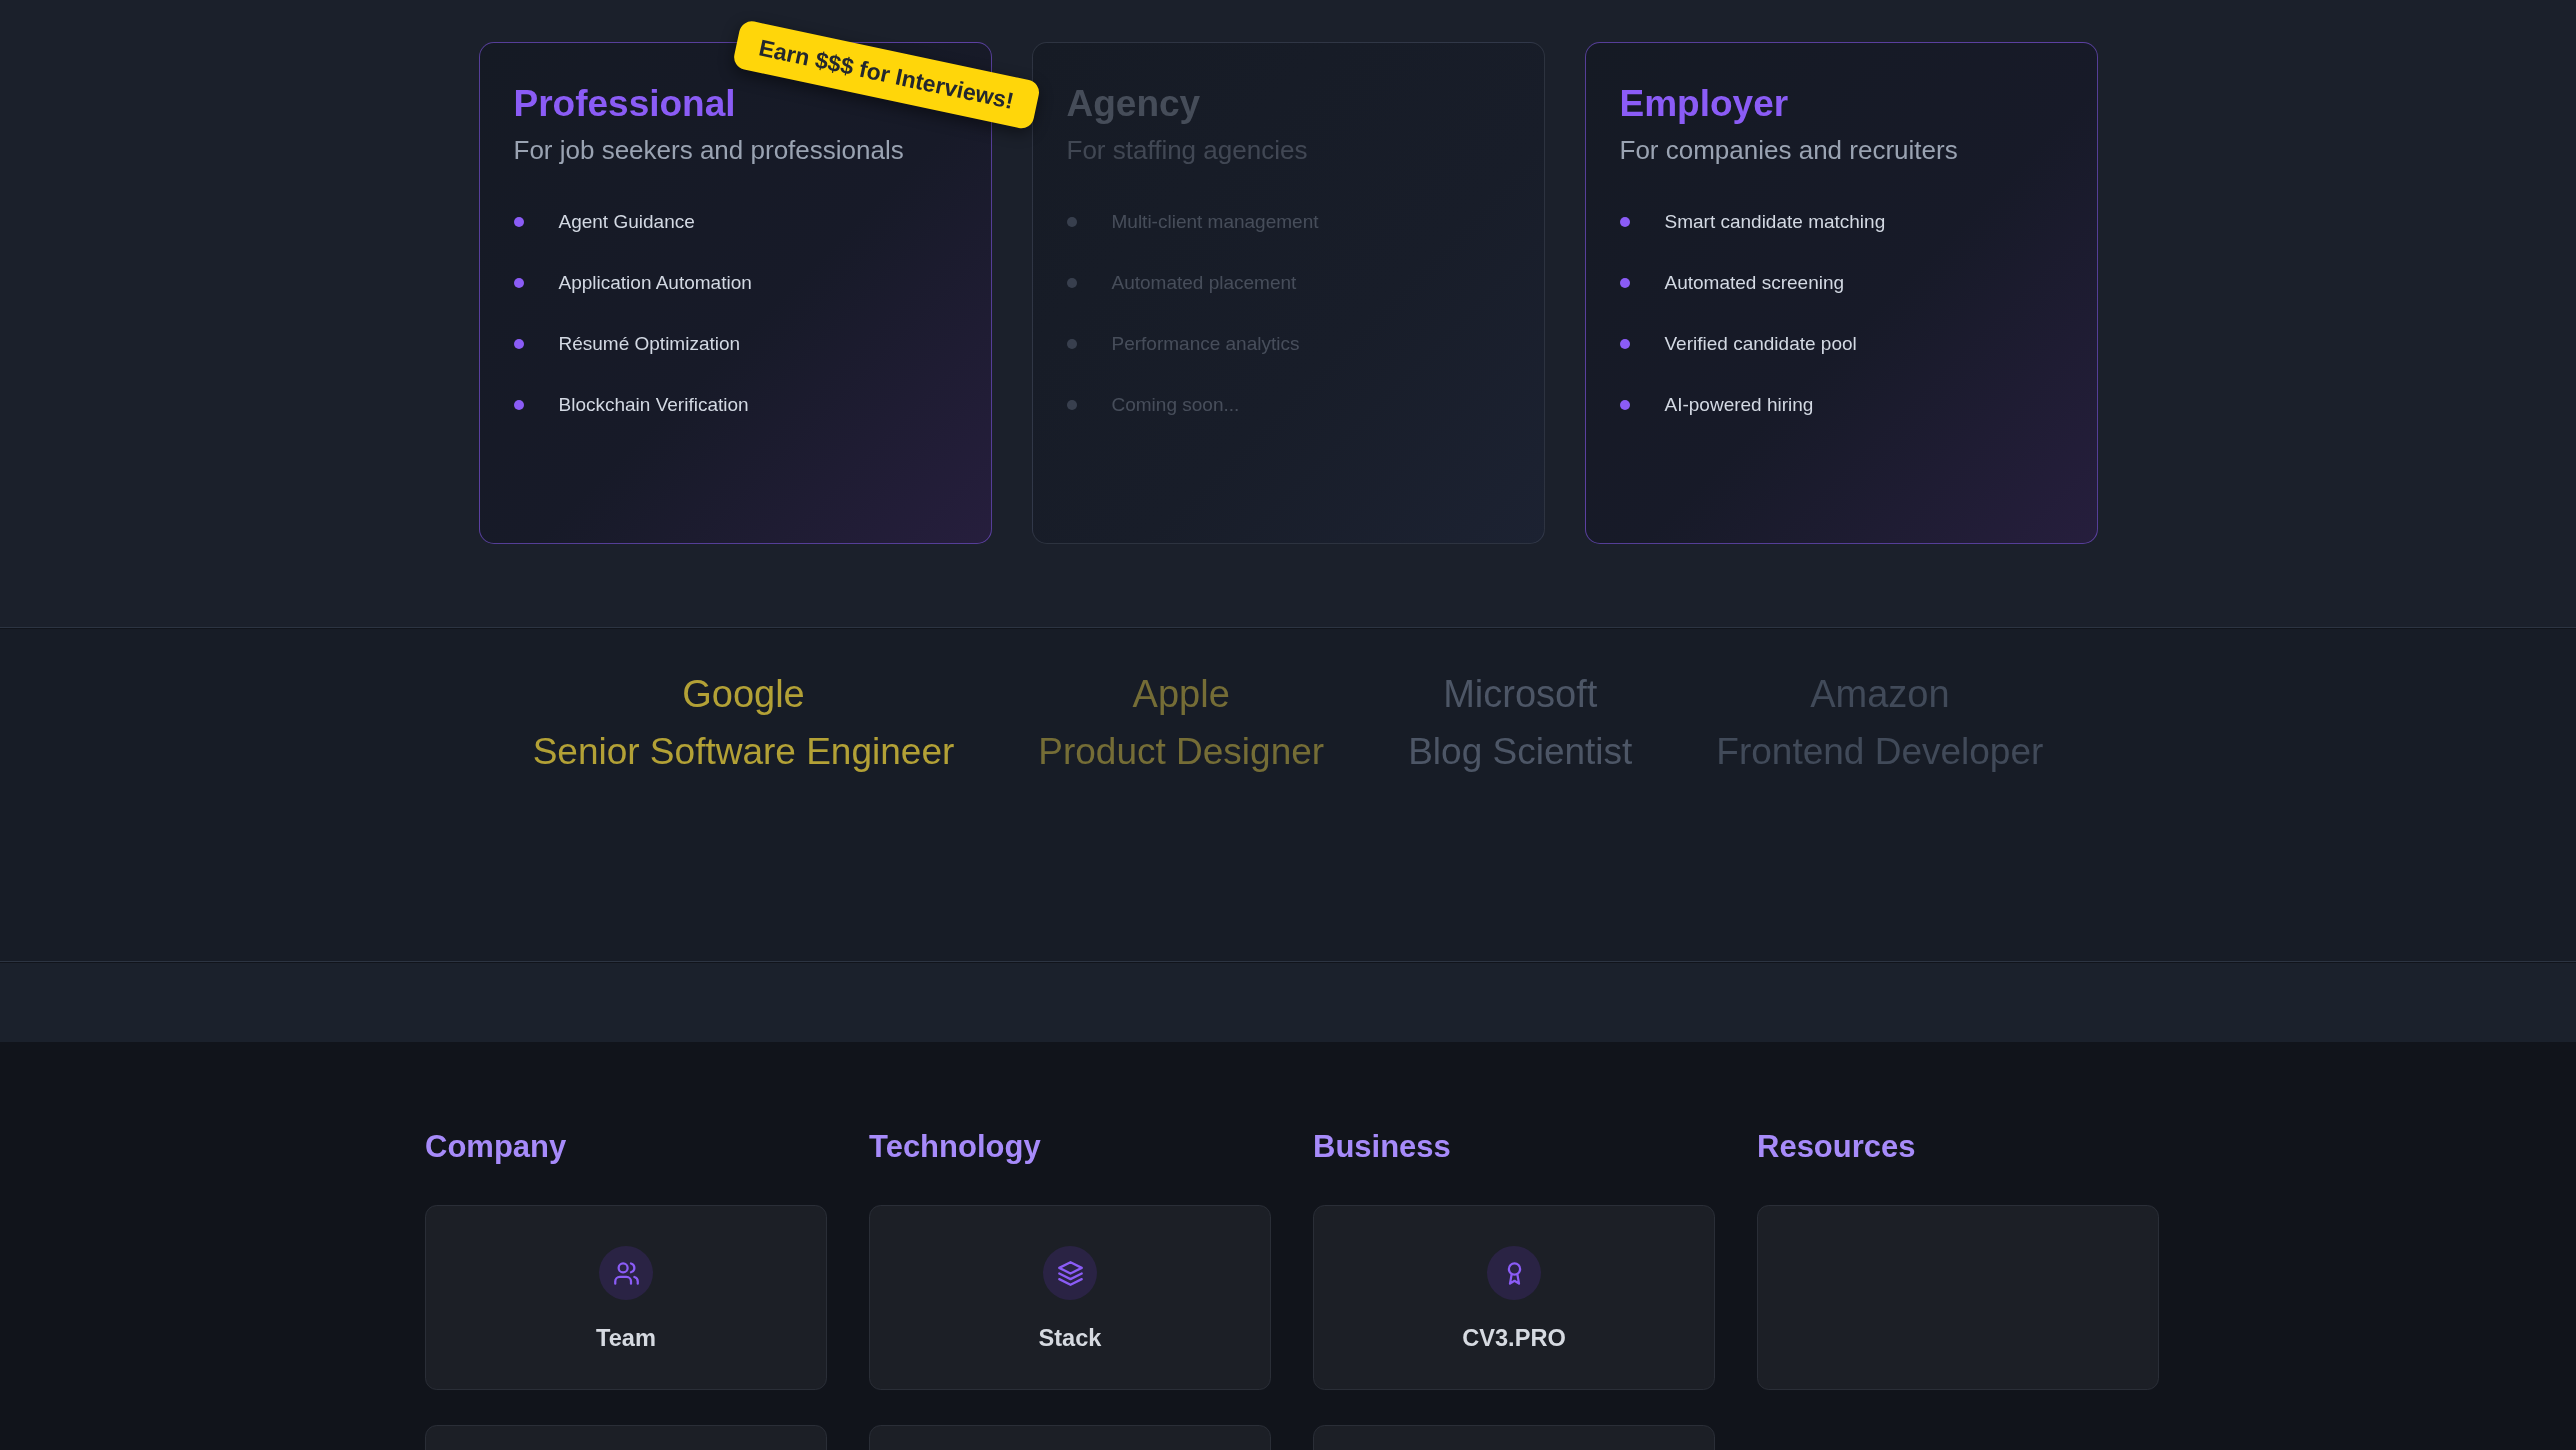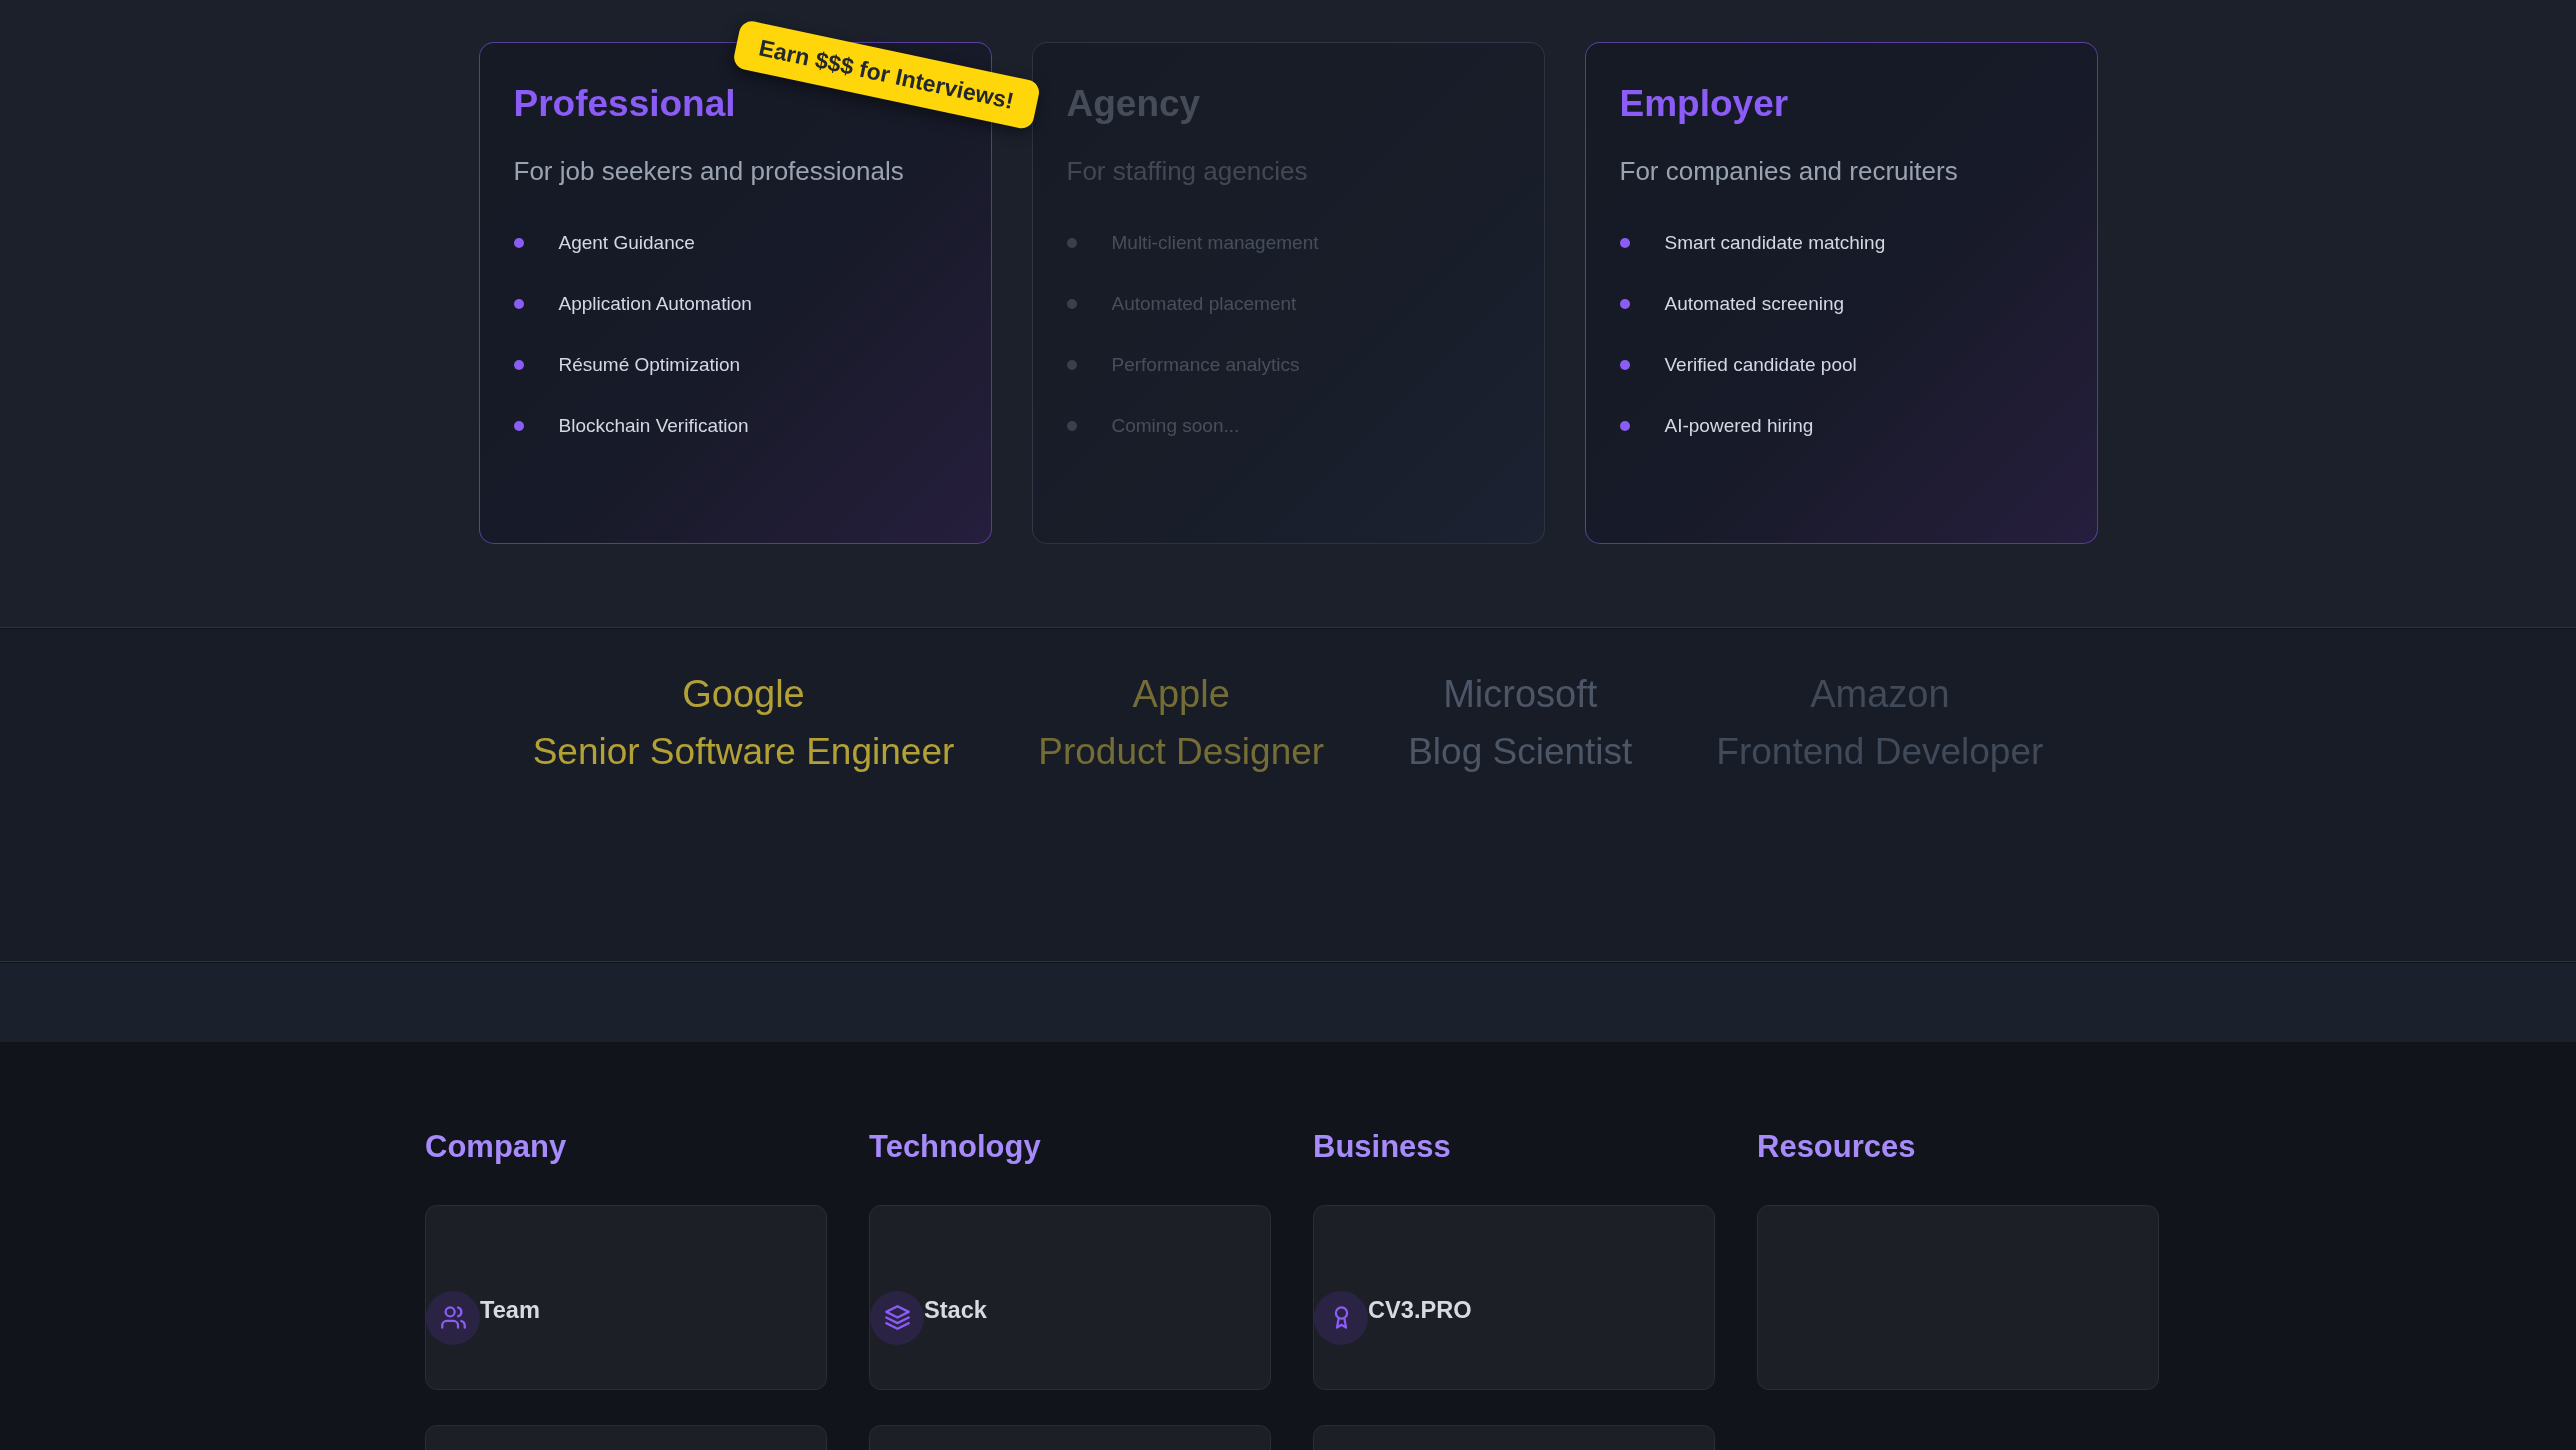--- a/index.html
+++ b/index.html
@@ -21,21 +21,21 @@
     width:513px; height:502px; border-radius:15px;
     border:1.7px solid rgba(139,92,246,.55);
     background:linear-gradient(135deg,#151a24 0%,#171a28 55%,#261e3d 100%);
     padding:40px 34px;
   }
   .plan-card.disabled {
     border:1.7px solid rgba(148,163,184,.18);
     background:linear-gradient(135deg,#161b25 0%,#181d29 60%,#1c2232 100%);
   }
   .plan-inner.dim { opacity:.32; }
-  .plan-title { font-size:37px; font-weight:bold; color:#8b5cf6; margin-bottom:31px; }
+  .plan-title { font-size:37px; font-weight:bold; color:#8b5cf6; margin-bottom:10px; }
   .plan-card.disabled .plan-title { color:#aab4c4; }
   .plan-subtitle { font-size:26px; color:#9aa3b2; margin-bottom:42px; }
   .plan-features { list-style:none; }
   .plan-features li {
     display:flex; align-items:center; gap:35px;
     font-size:19px; color:#d3d9e3; margin-bottom:34px; min-height:27px;
   }
   .bullet-dot { width:10px; height:10px; border-radius:50%; background:#8b5cf6; flex:0 0 auto; }
   .plan-card.disabled .plan-features li { color:#aab4c4; }
   .plan-card.disabled .bullet-dot { background:#7e8ba0; }
@@ -84,21 +84,21 @@
     background:#11141b;
   }
   .footer-grid {
     position:absolute; left:425px; top:87px;
     display:grid; grid-template-columns:repeat(4,402px); column-gap:42px;
   }
   .footer-col-title { font-size:31px; font-weight:bold; color:#a78bfa; margin-bottom:40px; }
   .footer-card {
     width:402px; height:185px; border-radius:11.8px;
     background:#1c1f26; border:0.8px solid #2a2e37;
-    display:flex; flex-direction:row; align-items:center;
+    display:flex; flex-direction:column; align-items:center;
   }
   .footer-card + .footer-card { margin-top:35px; }
   .icon-circle {
     width:54px; height:54px; border-radius:50%;
     background:#2a2344; margin-top:40px;
     display:flex; align-items:center; justify-content:center;
   }
   .icon-circle svg { width:27px; height:27px; stroke:#8b5cf6; fill:none; stroke-width:2; stroke-linecap:round; stroke-linejoin:round; }
   .footer-card-label { margin-top:25px; font-size:23.6px; font-weight:bold; color:#d6dae1; }
   .footer-card.shell { height:185px; }

